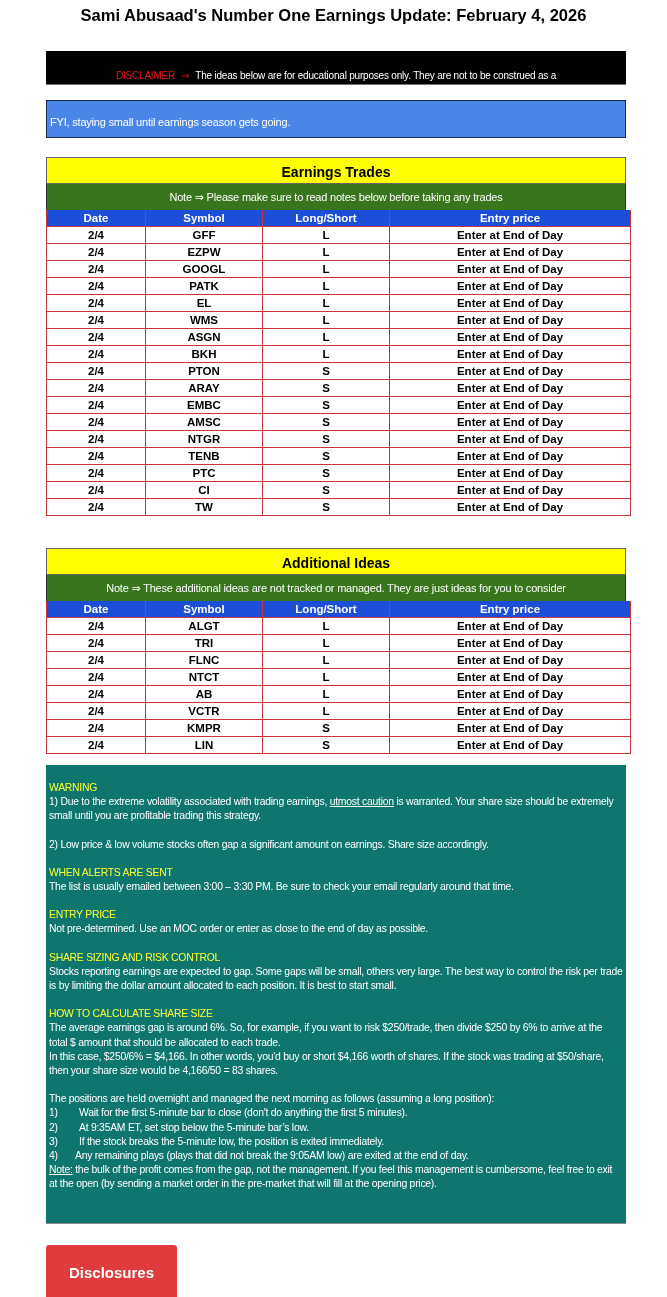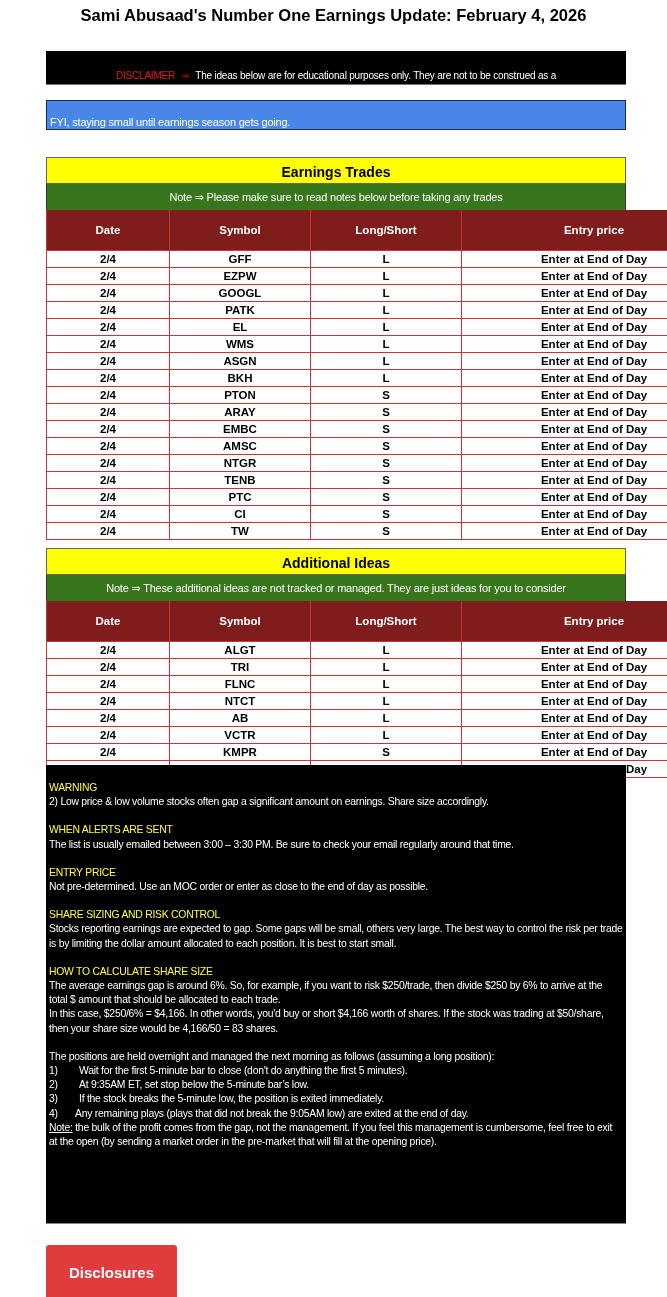--- a/index.html
+++ b/index.html
@@ -1,29 +1,29 @@
 <!DOCTYPE html>
 <html><head>
 <meta charset="utf-8">
 <style>
   html, body { margin: 0; padding: 0; background: #ffffff; }
   body { width: 667px; height: 1297px; position: relative; font-family: "Liberation Sans", sans-serif; color: #000; overflow: hidden; }
   .title { position: absolute; top: 6px; left: 0; width: 667px; text-align: center; font-weight: bold; font-size: 16.5px; font-family: "Liberation Sans", sans-serif; }
   .disclaimer { position: absolute; left: 46px; top: 51px; width: 580px; height: 34px; background: #000; color: #fff; font-family: "Liberation Sans Narrow", "Liberation Sans", sans-serif; font-size: 10px; text-align: center; line-height: 14px; padding-top: 18px; box-sizing: border-box; border-bottom: 1px solid #777; letter-spacing: -0.2px; }
   .disclaimer .label { color: #e8191b; }
   .disclaimer .arrow { color: #e8191b; margin: 0 6px; }
-  .fyi { position: absolute; left: 46px; top: 100px; width: 580px; height: 30px; background: #4a86e8; border: 1px solid #1a2a50; box-sizing: border-box; color: #fff; font-size: 11px; padding-left: 3px; line-height: 42px; letter-spacing: -0.2px; }
+  .fyi { position: absolute; left: 46px; top: 100px; width: 580px; height: 38px; background: #4a86e8; border: 1px solid #1a2a50; box-sizing: border-box; color: #fff; font-size: 11px; padding-left: 3px; line-height: 42px; letter-spacing: -0.2px; }
   .tbl { position: absolute; left: 46px; width: 580px; }
   .tbl .yhead { background: #ffff00; height: 27px; line-height: 28px; text-align: center; font-weight: bold; font-size: 14px; border: 1px solid #666; box-sizing: border-box; }
   .tbl .ghead { background: #38761d; height: 26px; line-height: 26px; text-align: center; color: #fff; font-size: 11px; border-left: 1px solid #333; border-right: 1px solid #333; box-sizing: border-box; letter-spacing: -0.2px; }
   table { border-collapse: collapse; width: 580px; table-layout: fixed; }
-  th { background: #7f1d1d; color: #fff; font-size: 11.5px; font-weight: bold; height: 16px; padding: 12px; border-left: 1px solid #cc3333; border-right: 1px solid #cc3333; line-height: 16px; }
+  th { background: #1d4ed8; color: #fff; font-size: 11.5px; font-weight: bold; height: 16px; padding: 0; border-left: 1px solid #cc3333; border-right: 1px solid #cc3333; line-height: 16px; }
   td { font-size: 11.5px; font-weight: bold; text-align: center; height: 16px; padding: 0; border: 1px solid #d0323a; line-height: 15px; }
   .c1 { width: 98px; } .c2 { width: 116px; } .c3 { width: 126px; } .c4 { width: 240px; }
-  .notes { position: absolute; left: 46px; top: 765px; width: 580px; height: 459px; background: #000000; color: #fff; font-size: 10.4px; line-height: 14.2px; padding: 16px 3px 0 3px; box-sizing: border-box; letter-spacing: -0.25px; border-bottom: 1px solid #888; }
+  .notes { position: absolute; left: 46px; top: 765px; width: 580px; height: 459px; background: #0f766e; color: #fff; font-size: 10.4px; line-height: 14.2px; padding: 16px 3px 0 3px; box-sizing: border-box; letter-spacing: -0.25px; border-bottom: 1px solid #888; }
   .notes .h { color: #ffff33; }
   .notes p { margin: 0 0 14px 0; }
   .notes .u { text-decoration: underline; }
   .notes .li { display: flex; }
   .notes .li .n { width: 30px; flex: none; }
   .btn { position: absolute; left: 46px; top: 1245px; width: 131px; height: 54px; background: #e03c3e; color: #fff; border: none; border-radius: 3px; font-family: "Liberation Sans", sans-serif; font-weight: bold; font-size: 15px; cursor: pointer; }
 </style>
 </head>
 <body>
 
@@ -215,20 +215,21 @@
           <td>LIN</td>
           <td>S</td>
           <td>Enter at End of Day</td>
         </tr>
       </tbody>
   </table>
 </div>
 
 <div class="notes">
   <div class="h">WARNING</div>
+  <p><span>1) Due to the extreme volatility associated with trading earnings, </span><span class="u">utmost caution</span><span> is warranted. Your share size should be extremely small until you are profitable trading this strategy.</span></p>
   <p>2) Low price &amp; low volume stocks often gap a significant amount on earnings. Share size accordingly.</p>
 
   <div class="h">WHEN ALERTS ARE SENT</div>
   <p>The list is usually emailed between 3:00 – 3:30 PM. Be sure to check your email regularly around that time.</p>
 
   <div class="h">ENTRY PRICE</div>
   <p>Not pre-determined. Use an MOC order or enter as close to the end of day as possible.</p>
 
   <div class="h">SHARE SIZING AND RISK CONTROL</div>
   <p>Stocks reporting earnings are expected to gap. Some gaps  will be small, others very large. The best way to control the risk per trade is by limiting the dollar amount allocated to each position. It is best to start small.</p>

